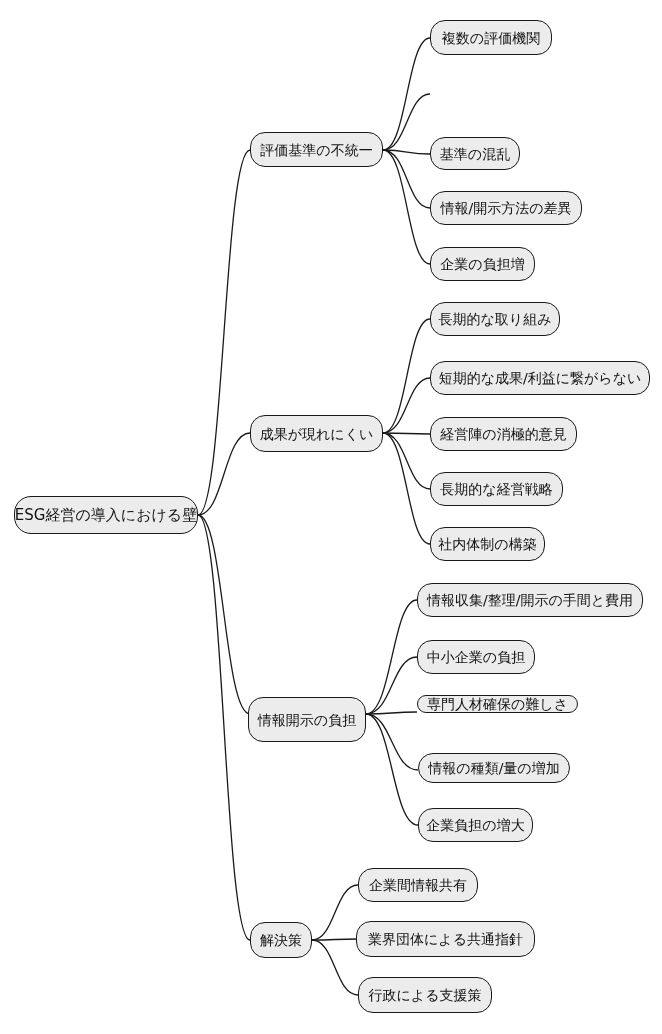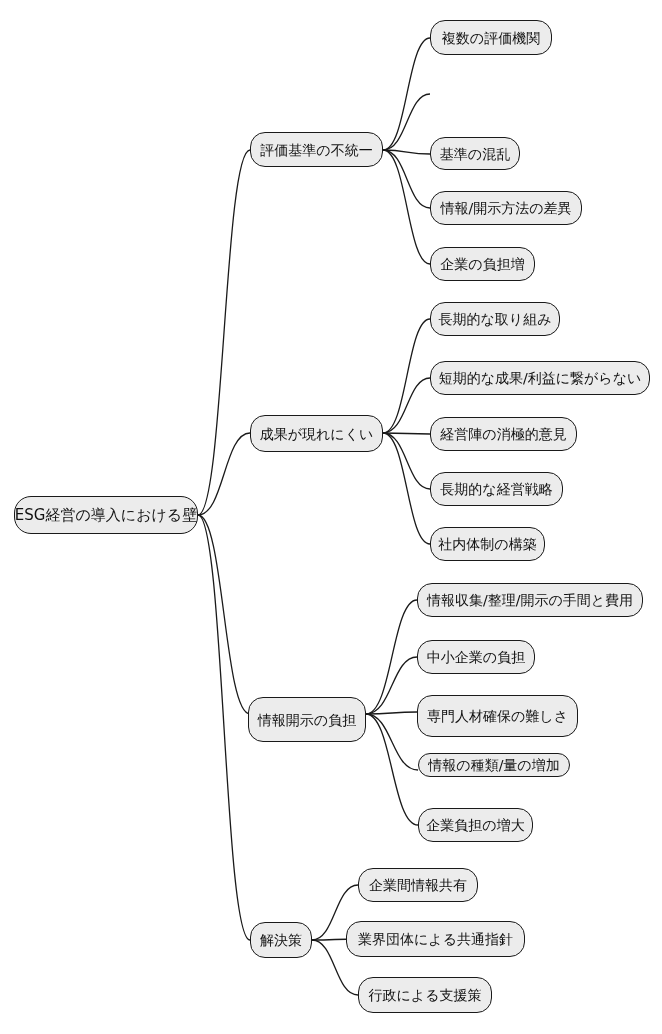--- a/index.html
+++ b/index.html
@@ -90,21 +90,21 @@
   <div class="node" style="left:430px; top:191px; width:152px; height:34px;">情報/開示方法の差異</div>
 
   <div class="node" style="left:430px; top:302px; width:130px; height:34px;">長期的な取り組み</div>
   <div class="node" style="left:430px; top:361px; width:220px; height:34px;">短期的な成果/利益に繋がらない</div>
   <div class="node" style="left:430px; top:417px; width:147px; height:34px;">経営陣の消極的意見</div>
   <div class="node" style="left:430px; top:472px; width:133px; height:34px;">長期的な経営戦略</div>
   <div class="node" style="left:430px; top:527px; width:115px; height:34px;">社内体制の構築</div>
 
   <div class="node" style="left:417px; top:583px; width:226px; height:34px;">情報収集/整理/開示の手間と費用</div>
   <div class="node" style="left:417px; top:640px; width:118px; height:34px;">中小企業の負担</div>
-  <div class="node" style="left:417px; top:695px; width:161px; height:42px;text-align:right;">専門人材確保の難しさ</div>
-  <div class="node" style="left:418px; top:753px; width:152px; height:24px;">情報の種類/量の増加</div>
+  <div class="node" style="left:417px; top:695px; width:161px; height:18px;text-align:right;">専門人材確保の難しさ</div>
+  <div class="node" style="left:418px; top:753px; width:152px; height:30px;">情報の種類/量の増加</div>
   <div class="node" style="left:418px; top:808px; width:115px; height:34px;">企業負担の増大</div>
 
   <div class="node" style="left:358px; top:868px; width:120px; height:34px;">企業間情報共有</div>
-  <div class="node" style="left:346px; top:921px; width:179px; height:36px;">業界団体による共通指針</div>
+  <div class="node" style="left:356px; top:921px; width:179px; height:36px;">業界団体による共通指針</div>
   <div class="node" style="left:358px; top:977px; width:134px; height:36px;">行政による支援策</div>
 
 </div>
 
 </body></html>

